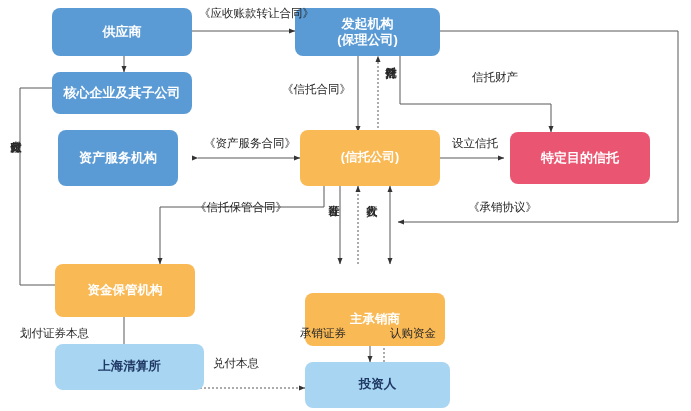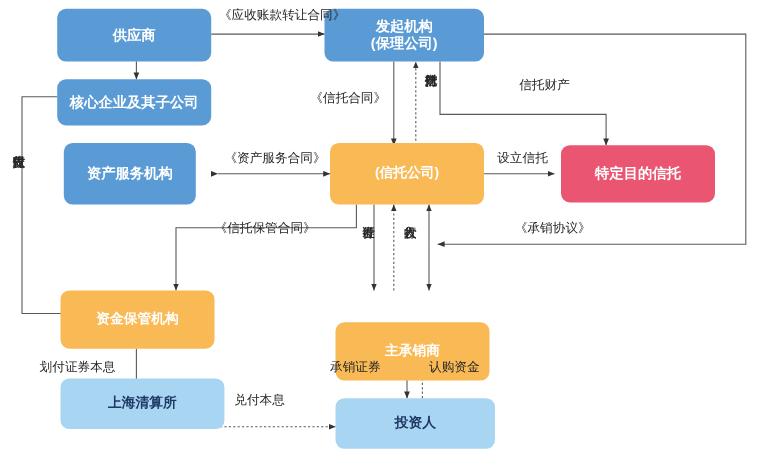--- a/index.html
+++ b/index.html
@@ -148,21 +148,21 @@
   <div class="elabel" style="left:452px;top:136px;">设立信托</div>
 
   <div class="elabel" style="left:468px;top:200px;">《承销协议》</div>
 
   <div class="elabel vert" style="left:8px;top:132px;">支付应付账款</div>
 
   <div class="elabel vert" style="left:326px;top:196px;">发行证券</div>
 
   <div class="elabel vert" style="left:364px;top:196px;">发行收入</div>
 
-  <div class="elabel" style="left:36px;top:326px;">划付证券本息</div>
+  <div class="elabel" style="left:20px;top:326px;">划付证券本息</div>
 
   <div class="elabel" style="left:300px;top:326px;">承销证券</div>
 
   <div class="elabel" style="left:390px;top:326px;">认购资金</div>
 
   <div class="elabel" style="left:213px;top:356px;">兑付本息</div>
 
 </div>
 
 </body></html>

